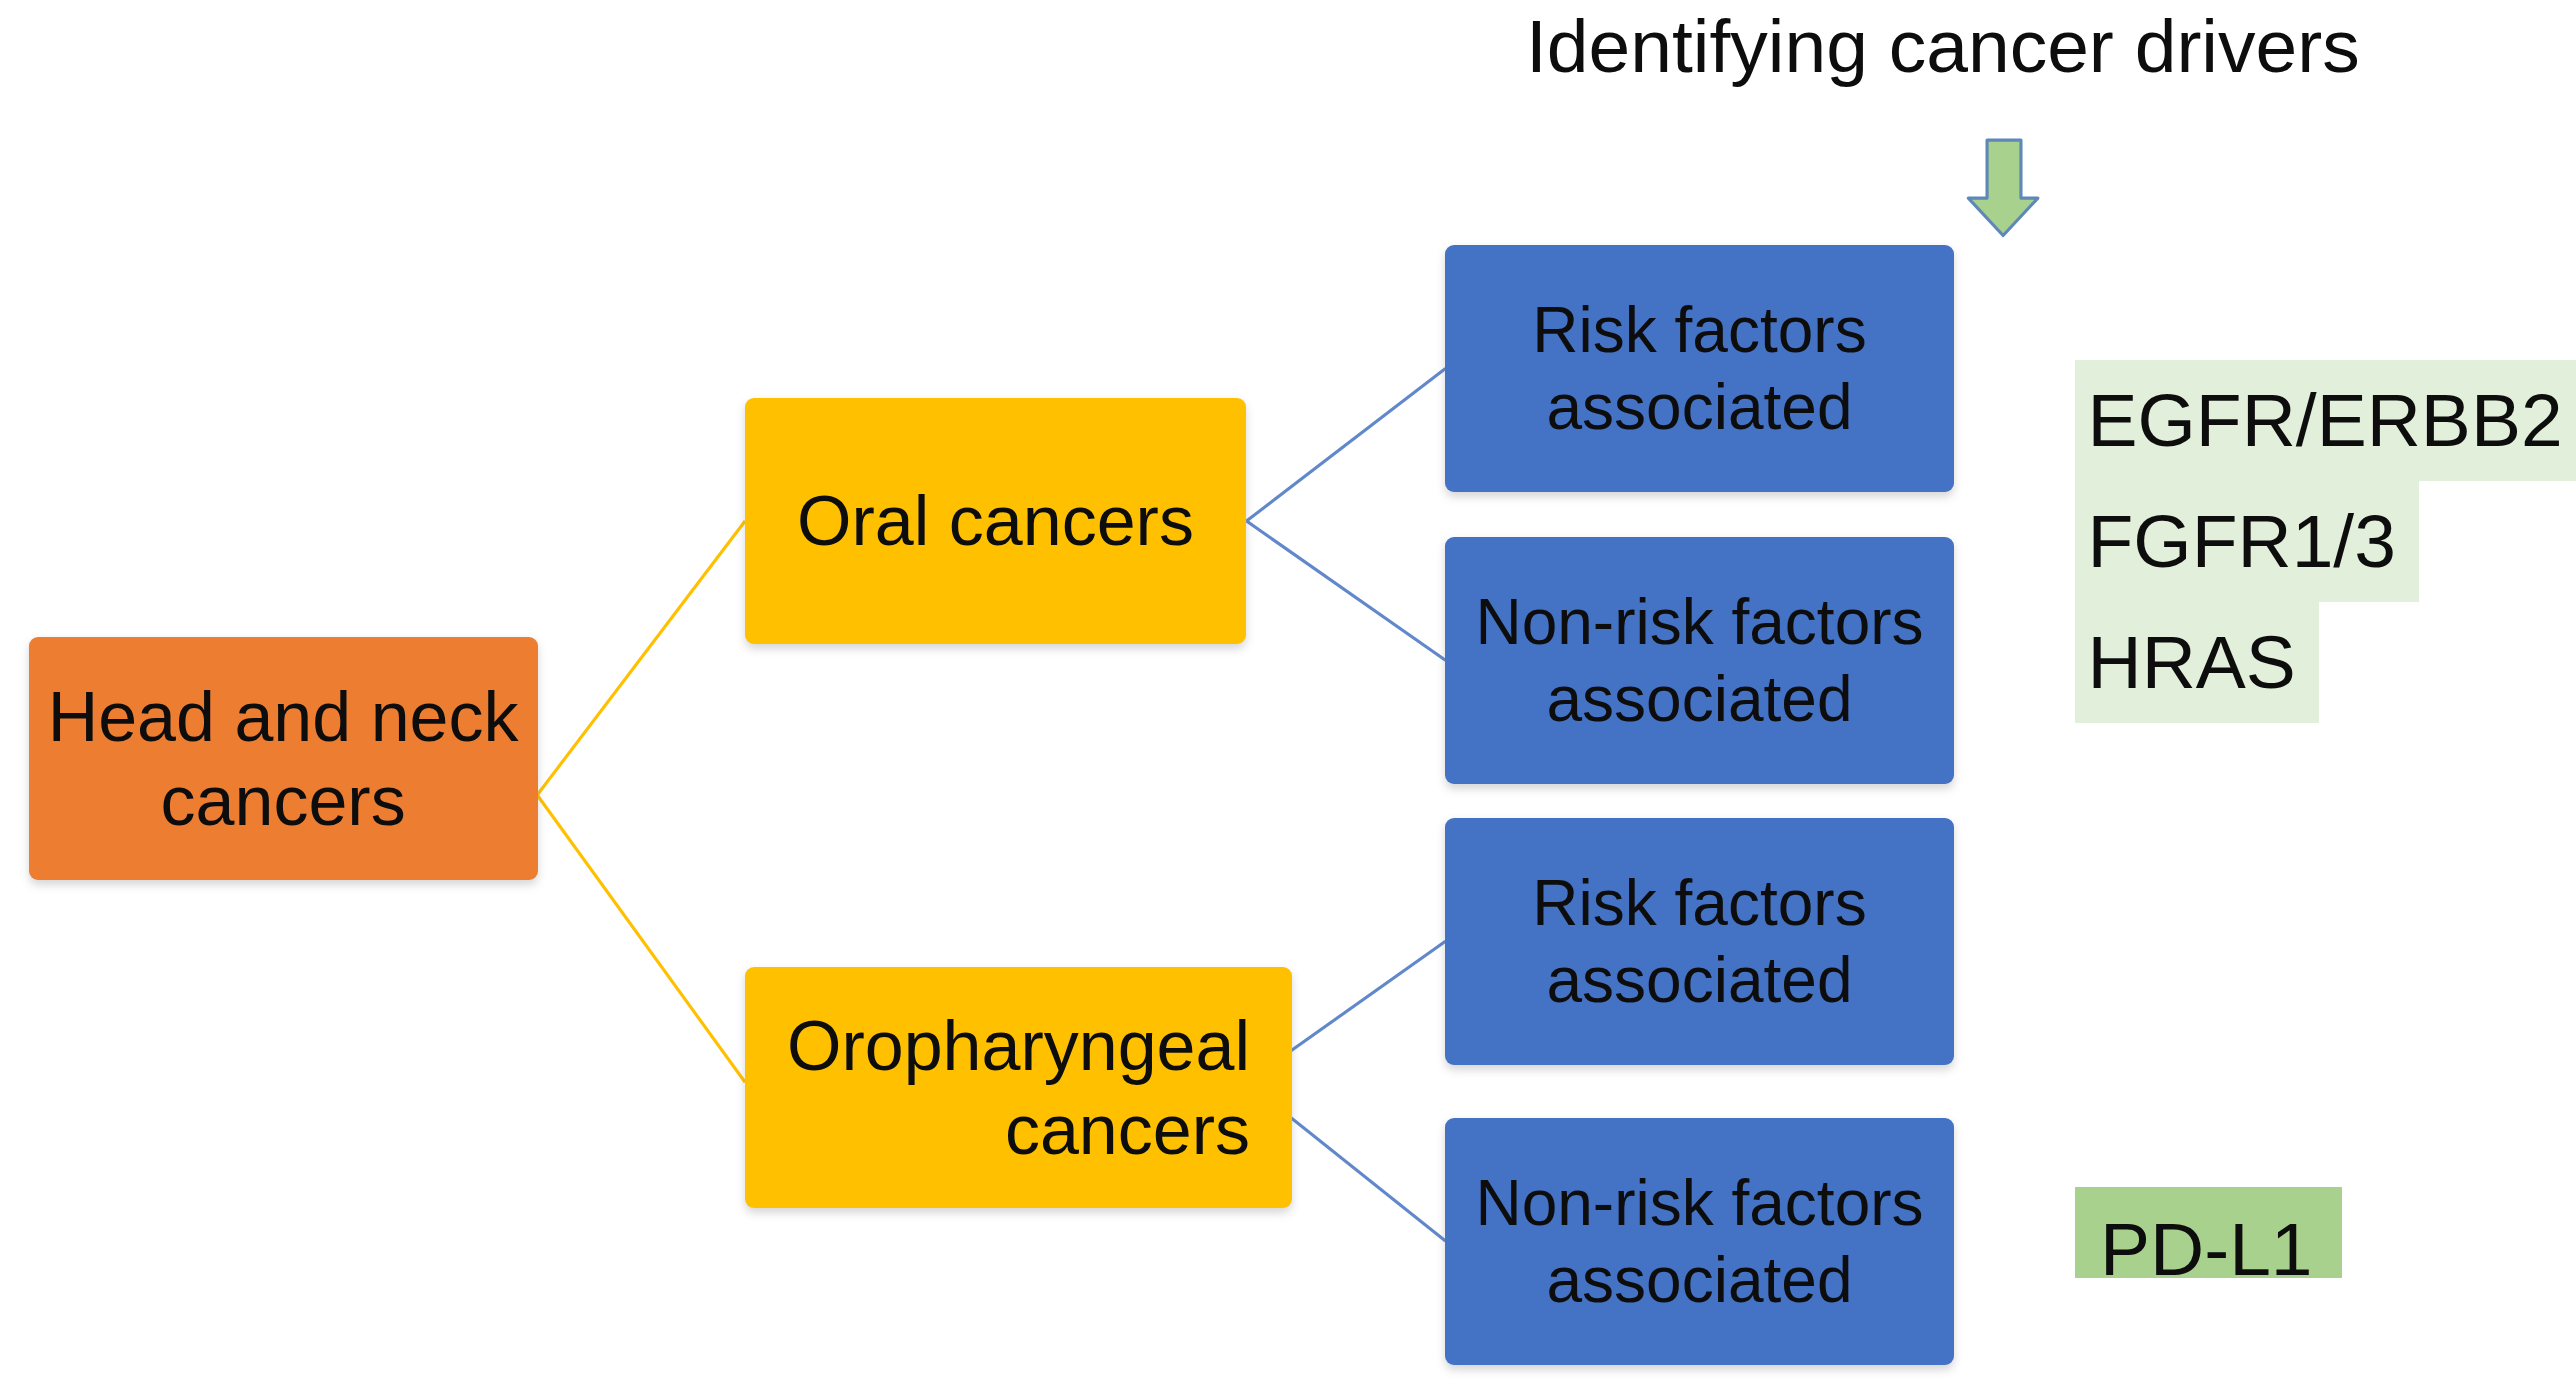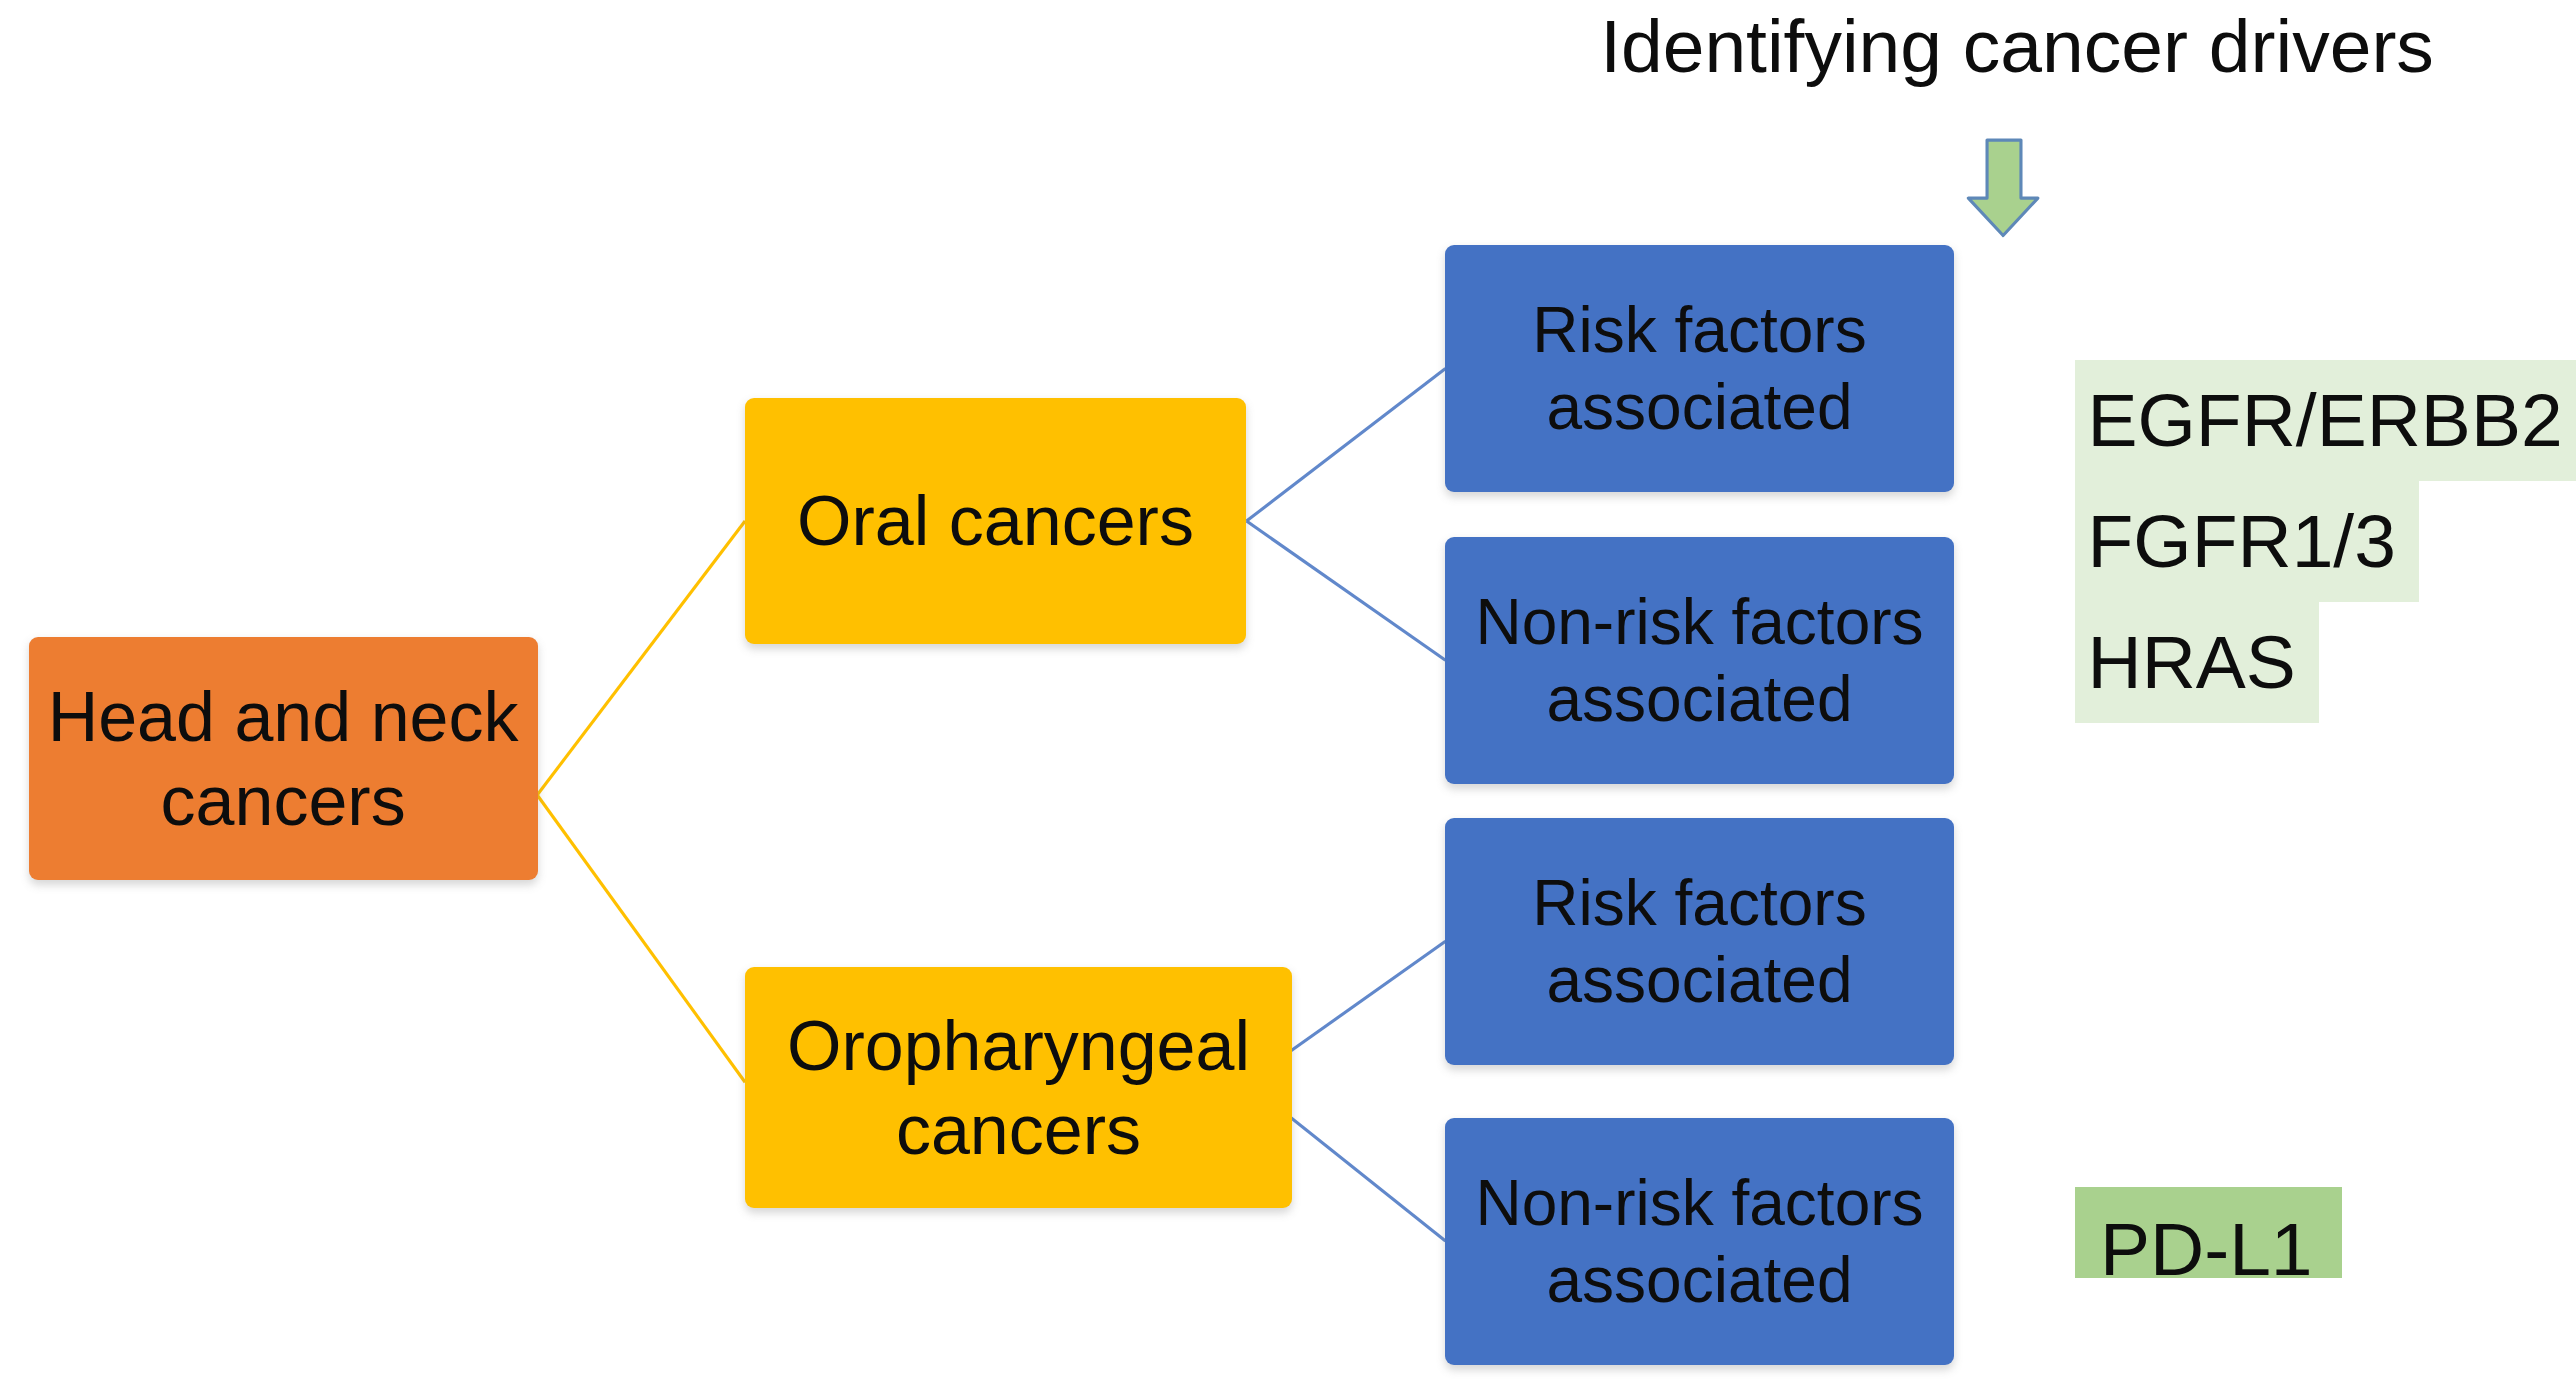--- a/index.html
+++ b/index.html
@@ -22,21 +22,21 @@
     left: 0;
     top: 0;
     width: 2576px;
     height: 1399px;
   }
   .page-title {
     position: absolute;
     left: 1526px;
     top: 5.4px;
     width: 982px;
-    text-align: center;
+    text-align: left;
     font-size: 75px;
     line-height: 1.1;
     color: #0d0d0d;
     white-space: nowrap;
   }
   .node {
     position: absolute;
     display: flex;
     align-items: center;
     justify-content: center;
@@ -47,20 +47,21 @@
     line-height: 1.2;
   }
   .node-root {
     left: 28.6px; top: 637px; width: 509px; height: 243px;
     background: #ED7D31;
     font-size: 70px;
   }
   .node-branch {
     background: #FFC000;
     font-size: 70px;
+    text-align: right;
   }
   .node-oral   { left: 745px; top: 398px;  width: 501px; height: 246px; }
   .node-oroph  { left: 745px; top: 967px; width: 547px; height: 241px; }
   .node-leaf {
     background: #4472C4;
     font-size: 64px;
     width: 509px; height: 247px;
     left: 1445px;
   }
   .node-leaf-1 { top: 245px; }

